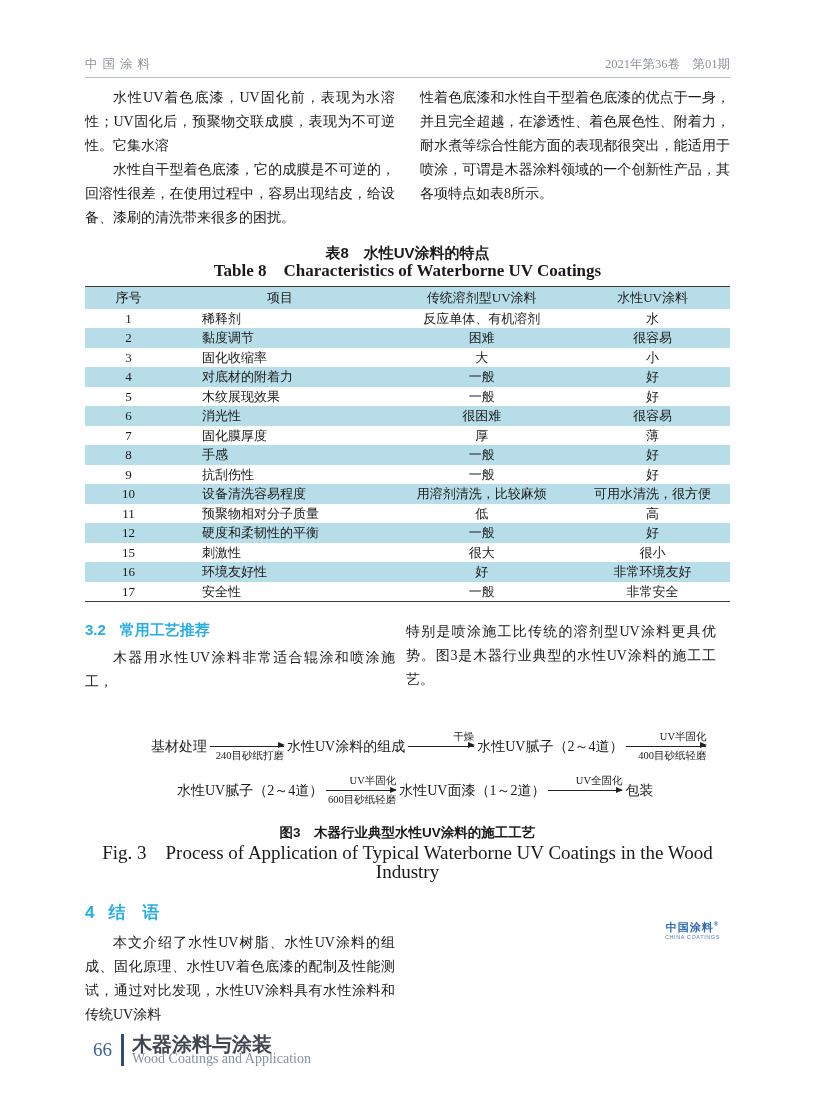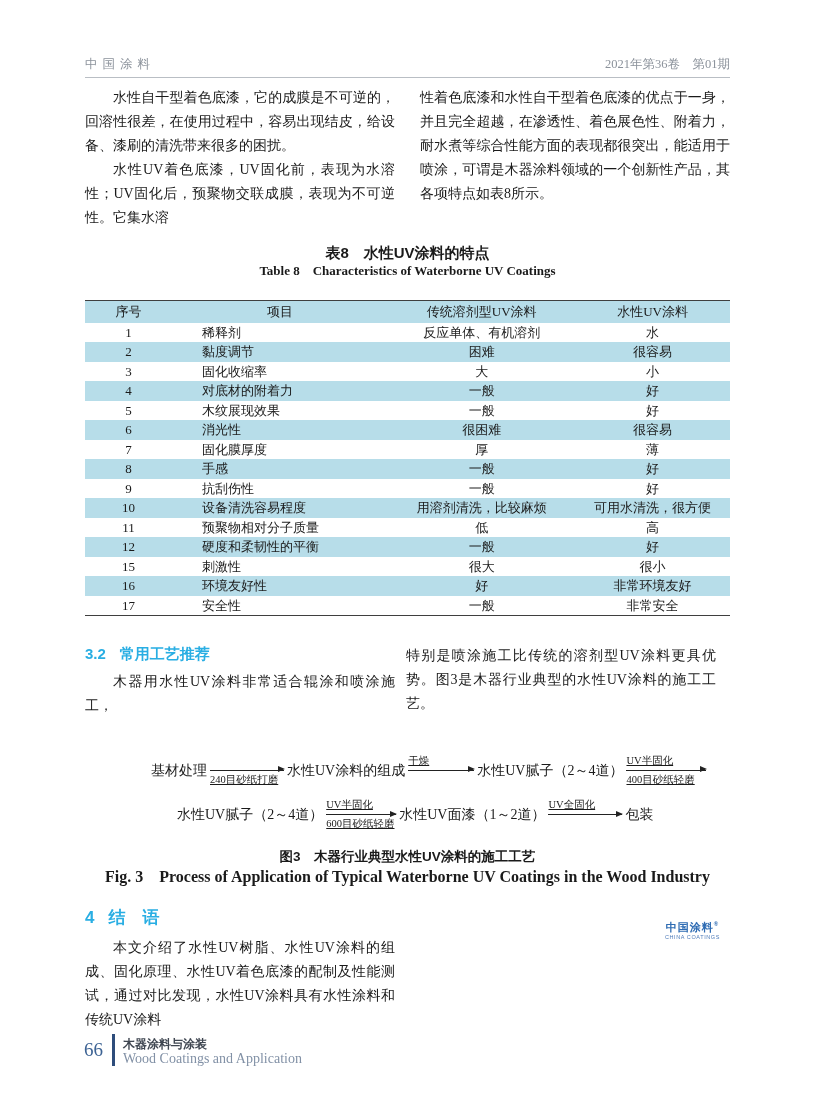--- a/index.html
+++ b/index.html
@@ -24,82 +24,82 @@
   
   .content{position:absolute;top:86px;left:85px;right:86px;}
   .two-col{display:flex;gap:25px;}
   .col{width:310px;flex:0 0 310px;}
   .body-p{margin:0;font-size:14px;line-height:24px;text-align:justify;}
   .body-p.indent{text-indent:2em;}
   
   .tbl-block{margin-top:13px;}
   .tbl-title-zh{text-align:center;font-weight:bold;font-size:15px;line-height:19px;
     font-family:"Liberation Sans","DejaVu Sans",sans-serif;}
-  .tbl-title-en{text-align:center;font-weight:bold;font-size:13px;line-height:18px;
+  .tbl-title-en{text-align:center;font-weight:bold;font-size:17px;line-height:18px;
     font-family:"Liberation Serif","DejaVu Serif",serif;}
-  table.tbl{width:100%;border-collapse:collapse;margin-top:20px;
+  table.tbl{width:100%;border-collapse:collapse;margin-top:6px;
     border-top:1.5px solid var(--rule);border-bottom:1.5px solid var(--rule);font-size:13px;}
   table.tbl th{font-weight:normal;height:22px;background:var(--band);text-align:center;padding:0;}
   table.tbl td{height:19.5px;line-height:19.5px;text-align:center;padding:0;}
   table.tbl tr.band{background:var(--band);}
   table.tbl td.col-item{text-align:left;padding-left:30px;}
   
   .sec-head{color:var(--accent);font-family:"Liberation Sans","DejaVu Sans",sans-serif;
     font-weight:bold;display:flex;align-items:baseline;margin:0 0 6px 0;}
   .sec-head .num{margin-right:14px;}
-  .sec-32{margin-top:28px;gap:11px;}
+  .sec-32{margin-top:18px;gap:11px;}
   .sec-32 .sec-head{font-size:15px;line-height:20px;}
   .sec-4 .sec-head{font-size:17px;line-height:24px;margin-bottom:6px;}
   
   .diagram{margin-top:36px;font-size:14px;}
   .fd-row{display:flex;align-items:center;white-space:nowrap;}
   .fd-row1{padding-left:66px;margin-bottom:11px;}
   .fd-row2{padding-left:92px;}
   .fd-node{flex:0 0 auto;}
-  .fd-arrow{display:flex;flex-direction:column;align-items:flex-start;margin:0 3px;flex:0 0 auto;text-decoration:underline;}
+  .fd-arrow{display:flex;flex-direction:column;align-items:flex-end;margin:0 3px;flex:0 0 auto;}
   .fd-lbl{font-size:10.5px;height:14px;line-height:14px;}
   .fd-shaft{position:relative;height:1.2px;background:#222;margin:2px 0;}
   .fd-shaft::after{content:"";position:absolute;right:-1px;top:-3.6px;width:0;height:0;
     border-left:7px solid #222;border-top:3.9px solid transparent;border-bottom:3.9px solid transparent;}
   
   .fig-cap{margin-top:16px;text-align:center;}
   .fig-cap-zh{font-weight:bold;font-size:13.5px;line-height:20px;
     font-family:"Liberation Sans","DejaVu Sans",sans-serif;}
-  .fig-cap-en{font-weight:bold;font-size:16px;line-height:19px;}
+  .fig-cap-en{font-weight:normal;font-size:19px;line-height:19px;}
   .sec-4{margin-top:20px;}
   
   .brand-logo{position:absolute;top:918px;right:96px;text-align:center;color:#2f6cb3;
     font-family:"Liberation Sans","DejaVu Sans",sans-serif;}
   .brand-logo .zh{font-size:11px;font-weight:bold;letter-spacing:1px;line-height:12px;}
   .brand-logo .zh sup{font-size:6px;}
   .brand-logo .en{font-size:5.5px;letter-spacing:0.6px;line-height:8px;color:#4f7cba;}
   
-  .page-footer{position:absolute;left:84px;top:1034px;display:flex;align-items:center;}
+  .page-footer{position:absolute;left:93px;top:1034px;display:flex;align-items:center;}
   .page-footer .pno{font-size:19px;color:var(--footer-blue);margin-right:9px;}
   .page-footer .bar{width:3px;height:32px;background:#2e4d7b;margin-right:8px;}
-  .page-footer .sec-zh{font-size:12px;font-weight:bold;color:#3f4651;line-height:17px;
+  .page-footer .sec-zh{font-size:20px;font-weight:bold;color:#3f4651;line-height:17px;
     font-family:"Liberation Sans","DejaVu Sans",sans-serif;}
   .page-footer .sec-en{font-size:14px;color:#8291a6;line-height:12px;}
 </style>
 </head>
 <body>
 
 <div class="page">
 
   <div class="page-header">
     <span class="jname">中国涂料</span>
     <span class="issue">2021年第36卷　第01期</span>
   </div>
 
   <div class="content">
 
     <div class="two-col">
       <div class="col">
+        <p class="body-p indent">水性UV着色底漆，UV固化前，表现为水溶性；UV固化后，预聚物交联成膜，表现为不可逆性。它集水溶</p>
         <p class="body-p indent">水性自干型着色底漆，它的成膜是不可逆的，回溶性很差，在使用过程中，容易出现结皮，给设备、漆刷的清洗带来很多的困扰。</p>
-        <p class="body-p indent">水性UV着色底漆，UV固化前，表现为水溶性；UV固化后，预聚物交联成膜，表现为不可逆性。它集水溶</p>
       </div>
       <div class="col">
         <p class="body-p">性着色底漆和水性自干型着色底漆的优点于一身，并且完全超越，在渗透性、着色展色性、附着力，耐水煮等综合性能方面的表现都很突出，能适用于喷涂，可谓是木器涂料领域的一个创新性产品，其各项特点如表8所示。</p>
       </div>
     </div>
 
     <div class="tbl-block">
       <div class="tbl-title-zh">表8　水性UV涂料的特点</div>
       <div class="tbl-title-en">Table 8　Characteristics of Waterborne UV Coatings</div>
       <table class="tbl">

